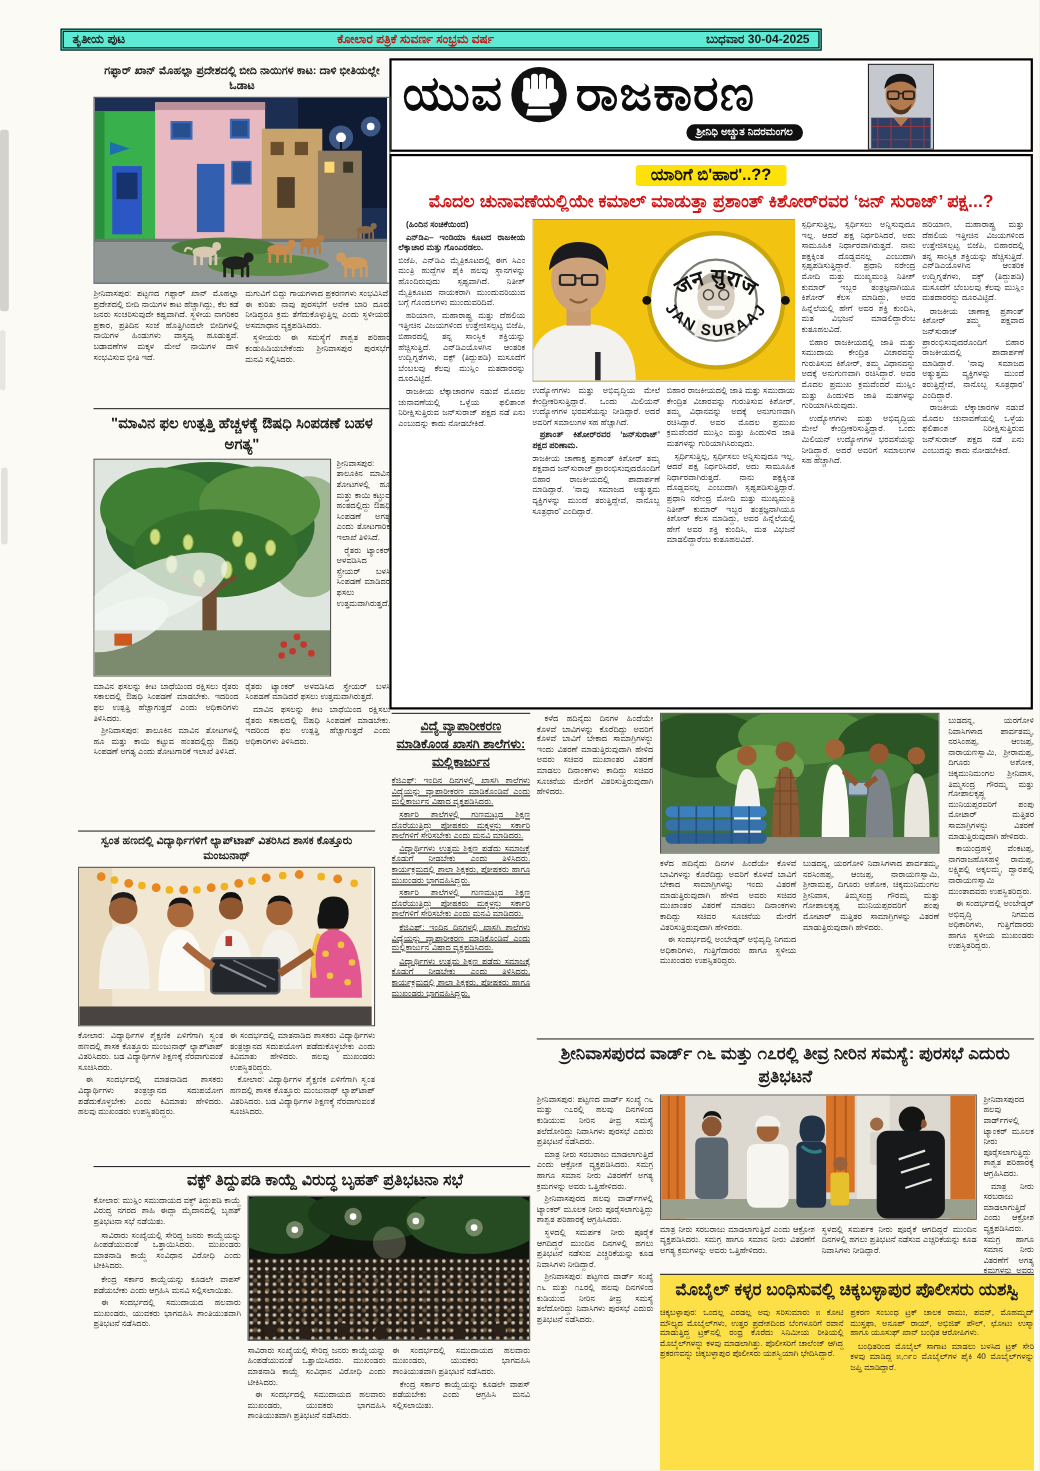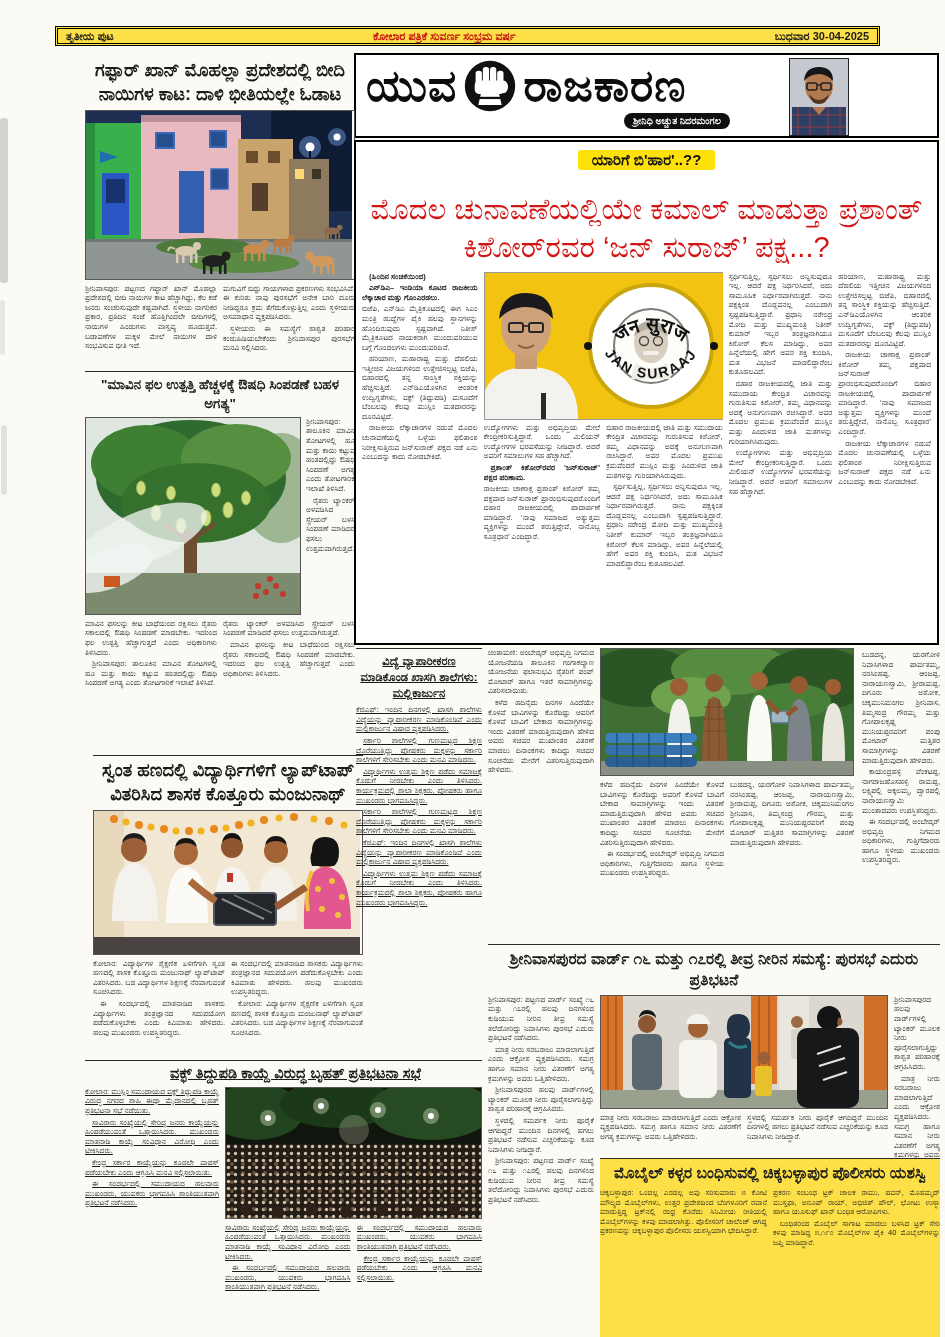--- a/index.html
+++ b/index.html
@@ -1,54 +1,54 @@
 <!DOCTYPE html>
 <html><head>
 <meta charset="utf-8">
 <style>
   html,body{margin:0;padding:0;background:#e8e8e4;}
   .page{position:relative;width:945px;height:1337px;margin:0 auto;background:#fbfaf5;
         font-family:"Liberation Sans",sans-serif;color:#1b1b1b;overflow:hidden;}
   .abs{position:absolute;}
   
-  .topbar{left:55px;top:26px;width:825px;height:20px;border:3px double #000;background:#fde047;
+  .topbar{left:55px;top:26px;width:692px;height:20px;border:3px double #000;background:#5eead4;
           display:flex;align-items:center;justify-content:space-between;padding:0 8px;box-sizing:border-box;}
   .topbar .tb{font-size:11px;font-weight:700;white-space:nowrap;}
   .tb-center{color:#c41111;}
   
   .masthead{left:354px;top:53px;width:585px;height:85px;border:2px solid #000;background:#fff;box-sizing:border-box;}
   .mh-title{position:absolute;left:10px;top:4px;display:flex;align-items:center;gap:6px;}
   .mh-word{font-size:44px;font-weight:800;color:#0c0c0c;letter-spacing:1px;line-height:1;}
   .mh-credit{position:absolute;left:268px;top:58px;background:#101010;color:#fff;font-size:9.5px;
              font-weight:700;padding:2px 9px;border-radius:9px;white-space:nowrap;}
   .mh-photo{position:absolute;left:433px;top:3px;border:1px solid #222;line-height:0;}
   
   .leadbox{left:354px;top:140px;width:585px;height:505px;border:2px solid #000;background:#fff;
            box-sizing:border-box;padding:6px;}
   .kicker-row{text-align:center;margin-top:2px;text-decoration:underline;}
   .kicker{display:inline-block;background:#ffe10a;color:#101010;font-weight:800;font-size:15px;
           padding:1px 14px;border-radius:3px;}
-  .lead-headline{color:#d21414;font-weight:400;font-size:29px;line-height:1.32;text-align:center;margin:20px 6px 2px;}
+  .lead-headline{color:#d21414;font-weight:700;font-size:16px;line-height:1.32;text-align:center;margin:4px 6px 2px;}
   .lead-cols{display:flex;gap:6px;height:392px;margin-top:5px;}
   .lcol{overflow:hidden;}
   .lcol1{width:116px;}
   .lmid{width:240px;}
   .lcol3{width:104px;}
   .lcol4{width:93px;}
   .mid-cols{display:flex;gap:6px;height:238px;margin-top:3px;}
   .mid-cols .mc{width:117px;overflow:hidden;}
   .byline{font-size:7.8px;font-weight:700;text-align:center;line-height:1.3;margin:0 0 3px;}
   .subhead{font-size:8px;font-weight:800;text-align:center;line-height:1.3;margin:2px 0 2px;}
   
   .bt p{font-size:7.5px;line-height:1.28;text-align:justify;margin:0 0 2px;text-indent:7px;color:#212121;}
   .bt p.np{text-indent:0;}
   
   .sec{box-sizing:border-box;}
   .rule-top{border-top:1px solid #2a2a2a;}
-  .h-dogs,.h-laptop{font-size:18px;font-weight:800;text-align:center;line-height:1.35;margin:2px 0 3px;}
+  .h-dogs,.h-laptop{font-size:10px;font-weight:800;text-align:center;line-height:1.35;margin:2px 0 3px;}
   .h-mango{font-size:13.5px;font-weight:800;text-align:center;line-height:1.4;margin:4px 0 3px;}
   .h-kgf{font-size:11.5px;font-weight:800;text-align:center;line-height:1.4;margin:4px 2px 4px;}
   .h-ganga{font-size:16.5px;font-weight:800;text-align:center;line-height:1.35;margin:3px 0 4px;}
   .h-water,.h-mobile{font-size:15.5px;font-weight:800;text-align:center;line-height:1.35;margin:4px 0 4px;}
   .h-wakf{font-size:14.5px;font-weight:800;text-align:center;line-height:1.3;margin:3px 0 4px 24px;}
   .two-cols{display:flex;gap:6px;}
   .two-cols .c{flex:1;overflow:hidden;}
   .photo{line-height:0;border:1px solid #555;}
   .edge-mark{background:rgba(70,70,70,.22);border-radius:3px;}
 </style>
@@ -258,21 +258,21 @@
         <p class="np">ಮಾವಿನ ಫಸಲನ್ನು ಕೀಟ ಬಾಧೆಯಿಂದ ರಕ್ಷಿಸಲು ರೈತರು ಸಕಾಲದಲ್ಲಿ ಔಷಧಿ ಸಿಂಪಡಣೆ ಮಾಡಬೇಕು. ಇದರಿಂದ ಫಲ ಉತ್ಪತ್ತಿ ಹೆಚ್ಚಾಗುತ್ತದೆ ಎಂದು ಅಧಿಕಾರಿಗಳು ತಿಳಿಸಿದರು.</p>
         <p>ಶ್ರೀನಿವಾಸಪುರ: ತಾಲೂಕಿನ ಮಾವಿನ ತೋಟಗಳಲ್ಲಿ ಹೂ ಮತ್ತು ಕಾಯಿ ಕಟ್ಟುವ ಹಂತದಲ್ಲಿದ್ದು ಔಷಧಿ ಸಿಂಪಡಣೆ ಅಗತ್ಯ ಎಂದು ತೋಟಗಾರಿಕೆ ಇಲಾಖೆ ತಿಳಿಸಿದೆ.</p>
       </div>
       <div class="c">
         <p class="np">ರೈತರು ಟ್ಯಾಂಕರ್ ಅಳವಡಿಸಿದ ಸ್ಪ್ರೇಯರ್ ಬಳಸಿ ಸಿಂಪಡಣೆ ಮಾಡಿದರೆ ಫಸಲು ಉತ್ತಮವಾಗಿರುತ್ತದೆ.</p>
         <p>ಮಾವಿನ ಫಸಲನ್ನು ಕೀಟ ಬಾಧೆಯಿಂದ ರಕ್ಷಿಸಲು ರೈತರು ಸಕಾಲದಲ್ಲಿ ಔಷಧಿ ಸಿಂಪಡಣೆ ಮಾಡಬೇಕು. ಇದರಿಂದ ಫಲ ಉತ್ಪತ್ತಿ ಹೆಚ್ಚಾಗುತ್ತದೆ ಎಂದು ಅಧಿಕಾರಿಗಳು ತಿಳಿಸಿದರು.</p>
       </div>
     </div>
   </div>
 
-  <div class="abs sec bt rule-top" style="left:93px;top:755px;width:270px;">
+  <div class="abs sec bt rule-top" style="left:71px;top:755px;width:270px;">
     <div class="h-laptop">ಸ್ವಂತ ಹಣದಲ್ಲಿ ವಿದ್ಯಾರ್ಥಿಗಳಿಗೆ ಲ್ಯಾಪ್‌ಟಾಪ್ ವಿತರಿಸಿದ ಶಾಸಕ ಕೊತ್ತೂರು ಮಂಜುನಾಥ್</div>
     <div class="photo">
       <svg width="266" height="143" viewBox="0 0 266 143">
         <rect width="266" height="143" fill="#f1e7d2"></rect>
         <rect x="0" y="0" width="30" height="143" fill="#e8d9bd"></rect>
         <g>
           <g fill="#e8871e">
               <circle cx="20" cy="8" r="4"></circle>
               <circle cx="45" cy="14" r="4"></circle>
               <circle cx="70" cy="18" r="4"></circle>
@@ -334,21 +334,21 @@
         <p class="np">ಕೋಲಾರ: ವಿದ್ಯಾರ್ಥಿಗಳ ಶೈಕ್ಷಣಿಕ ಏಳಿಗೆಗಾಗಿ ಸ್ವಂತ ಹಣದಲ್ಲಿ ಶಾಸಕ ಕೊತ್ತೂರು ಮಂಜುನಾಥ್ ಲ್ಯಾಪ್‌ಟಾಪ್ ವಿತರಿಸಿದರು. ಬಡ ವಿದ್ಯಾರ್ಥಿಗಳ ಶಿಕ್ಷಣಕ್ಕೆ ನೆರವಾಗುವಂತೆ ಸೂಚಿಸಿದರು.</p>
         <p>ಈ ಸಂದರ್ಭದಲ್ಲಿ ಮಾತನಾಡಿದ ಶಾಸಕರು ವಿದ್ಯಾರ್ಥಿಗಳು ತಂತ್ರಜ್ಞಾನದ ಸದುಪಯೋಗ ಪಡೆದುಕೊಳ್ಳಬೇಕು ಎಂದು ಕಿವಿಮಾತು ಹೇಳಿದರು. ಹಲವು ಮುಖಂಡರು ಉಪಸ್ಥಿತರಿದ್ದರು.</p>
       </div>
       <div class="c">
         <p class="np">ಈ ಸಂದರ್ಭದಲ್ಲಿ ಮಾತನಾಡಿದ ಶಾಸಕರು ವಿದ್ಯಾರ್ಥಿಗಳು ತಂತ್ರಜ್ಞಾನದ ಸದುಪಯೋಗ ಪಡೆದುಕೊಳ್ಳಬೇಕು ಎಂದು ಕಿವಿಮಾತು ಹೇಳಿದರು. ಹಲವು ಮುಖಂಡರು ಉಪಸ್ಥಿತರಿದ್ದರು.</p>
         <p>ಕೋಲಾರ: ವಿದ್ಯಾರ್ಥಿಗಳ ಶೈಕ್ಷಣಿಕ ಏಳಿಗೆಗಾಗಿ ಸ್ವಂತ ಹಣದಲ್ಲಿ ಶಾಸಕ ಕೊತ್ತೂರು ಮಂಜುನಾಥ್ ಲ್ಯಾಪ್‌ಟಾಪ್ ವಿತರಿಸಿದರು. ಬಡ ವಿದ್ಯಾರ್ಥಿಗಳ ಶಿಕ್ಷಣಕ್ಕೆ ನೆರವಾಗುವಂತೆ ಸೂಚಿಸಿದರು.</p>
       </div>
     </div>
   </div>
 
-  <div class="abs sec bt rule-top" style="left:85px;top:1060px;width:397px;height:269px;text-decoration:underline;">
+  <div class="abs sec bt rule-top" style="left:85px;top:1060px;width:397px;height:269px;">
     <div class="h-wakf">ವಕ್ಫ್ ತಿದ್ದುಪಡಿ ಕಾಯ್ದೆ ವಿರುದ್ಧ ಬೃಹತ್ ಪ್ರತಿಭಟನಾ ಸಭೆ</div>
     <div style="display:flex;gap:6px;">
       <div class="c" style="width:134px;height:242px;overflow:hidden;">
         <p class="np">ಕೋಲಾರ: ಮುಸ್ಲಿಂ ಸಮುದಾಯದ ವಕ್ಫ್ ತಿದ್ದುಪಡಿ ಕಾಯ್ದೆ ವಿರುದ್ಧ ನಗರದ ಶಾಹಿ ಈದ್ಗಾ ಮೈದಾನದಲ್ಲಿ ಬೃಹತ್ ಪ್ರತಿಭಟನಾ ಸಭೆ ನಡೆಯಿತು.</p>
         <p>ಸಾವಿರಾರು ಸಂಖ್ಯೆಯಲ್ಲಿ ಸೇರಿದ್ದ ಜನರು ಕಾಯ್ದೆಯನ್ನು ಹಿಂಪಡೆಯುವಂತೆ ಒತ್ತಾಯಿಸಿದರು. ಮುಖಂಡರು ಮಾತನಾಡಿ ಕಾಯ್ದೆ ಸಂವಿಧಾನ ವಿರೋಧಿ ಎಂದು ಟೀಕಿಸಿದರು.</p>
         <p>ಕೇಂದ್ರ ಸರ್ಕಾರ ಕಾಯ್ದೆಯನ್ನು ಕೂಡಲೇ ವಾಪಸ್ ಪಡೆಯಬೇಕು ಎಂದು ಆಗ್ರಹಿಸಿ ಮನವಿ ಸಲ್ಲಿಸಲಾಯಿತು.</p>
         <p>ಈ ಸಂದರ್ಭದಲ್ಲಿ ಸಮುದಾಯದ ಹಲವಾರು ಮುಖಂಡರು, ಯುವಕರು ಭಾಗವಹಿಸಿ ಶಾಂತಿಯುತವಾಗಿ ಪ್ರತಿಭಟನೆ ನಡೆಸಿದರು.</p>
       </div>
       <div style="width:257px;">
         <div class="photo">
@@ -493,21 +493,20 @@
 
   <div class="abs sec bt" style="left:488px;top:648px;width:452px;height:296px;">
     <div class="abs" style="right:0;top:2px;width:78px;height:290px;overflow:hidden;">
       <p class="np">ಬುಡದನ್ನ, ಯರಗೋಳಿ ನಿವಾಸಿಗಳಾದ ಪಾರ್ವತಮ್ಮ, ನರಸಿಂಹಪ್ಪ, ಆಂಜಪ್ಪ, ನಾರಾಯಣಸ್ವಾಮಿ, ಶ್ರೀರಾಮಪ್ಪ, ದಿಗೂರು ಅಶೋಕ, ಚಿಕ್ಕಮುನಿಮಂಗಲ ಶ್ರೀನಿವಾಸ, ತಿಮ್ಮಸಂದ್ರ ಗೌರಮ್ಮ ಮತ್ತು ಗೋಪಾಲಕೃಷ್ಣ ಮುನಿಯಪ್ಪರವರಿಗೆ ಪಂಪು ಮೋಟಾರ್ ಮತ್ತಿತರ ಸಾಮಾಗ್ರಿಗಳನ್ನು ವಿತರಣೆ ಮಾಡುತ್ತಿರುವುದಾಗಿ ಹೇಳಿದರು.</p>
       <p>ಕಾಯಂದ್ರಹಳ್ಳಿ ವೆಂಕಟಪ್ಪ, ನಾಗರಾಜಹೊಸಹಳ್ಳಿ ರಾಮಪ್ಪ, ಲಕ್ಷ್ಮಿಪಲ್ಲಿ ಅಕ್ಕಲಮ್ಮ, ದ್ವಾರಪಲ್ಲಿ ನಾರಾಯಣಸ್ವಾಮಿ ಮುಂತಾದವರು ಉಪಸ್ಥಿತರಿದ್ದರು.</p>
       <p>ಈ ಸಂದರ್ಭದಲ್ಲಿ ಅಂಬೇಡ್ಕರ್ ಅಭಿವೃದ್ಧಿ ನಿಗಮದ ಅಧಿಕಾರಿಗಳು, ಗುತ್ತಿಗೆದಾರರು ಹಾಗೂ ಸ್ಥಳೀಯ ಮುಖಂಡರು ಉಪಸ್ಥಿತರಿದ್ದರು.</p>
     </div>
     <div style="width:366px;">
       <div style="display:flex;gap:6px;">
         <div class="c" style="width:106px;height:238px;overflow:hidden;">
-          <p class="np">ಚಿಂತಾಮಣಿ: ಅಂಬೇಡ್ಕರ್ ಅಭಿವೃದ್ಧಿ ನಿಗಮದ ಯೋಜನೆಯಡಿ ತಾಲೂಕಿನ ಗಂಗಾಕಲ್ಯಾಣ ಯೋಜನೆಯ ಫಲಾನುಭವಿ ರೈತರಿಗೆ ಪಂಪ್ ಮೋಟಾರ್ ಹಾಗೂ ಇತರೆ ಸಾಮಾಗ್ರಿಗಳನ್ನು ವಿತರಿಸಲಾಯಿತು.</p>
           <p>ಕಳೆದ ಹದಿನೈದು ದಿನಗಳ ಹಿಂದೆಯೇ ಕೊಳವೆ ಬಾವಿಗಳನ್ನು ಕೊರೆದಿದ್ದು ಅವರಿಗೆ ಕೊಳವೆ ಬಾವಿಗೆ ಬೇಕಾದ ಸಾಮಾಗ್ರಿಗಳನ್ನು ಇಂದು ವಿತರಣೆ ಮಾಡುತ್ತಿರುವುದಾಗಿ ಹೇಳಿದ ಅವರು ಸಚಿವರ ಮುಖಾಂತರ ವಿತರಣೆ ಮಾಡಲು ದಿನಾಂಕಗಳು ಕಾದಿದ್ದು ಸಚಿವರ ಸೂಚನೆಯ ಮೇರೆಗೆ ವಿತರಿಸುತ್ತಿರುವುದಾಗಿ ಹೇಳಿದರು.</p>
         </div>
         <div style="width:254px;">
           <div class="photo">
             <svg width="252" height="126" viewBox="0 0 252 126">
               <rect width="252" height="126" fill="#3f6f33"></rect>
               <ellipse cx="40" cy="28" rx="55" ry="30" fill="#2c5526"></ellipse>
               <ellipse cx="130" cy="20" rx="60" ry="26" fill="#558c3f"></ellipse>
               <ellipse cx="215" cy="30" rx="55" ry="32" fill="#2c5526"></ellipse>
               <ellipse cx="90" cy="48" rx="40" ry="20" fill="#6fa24e"></ellipse>

